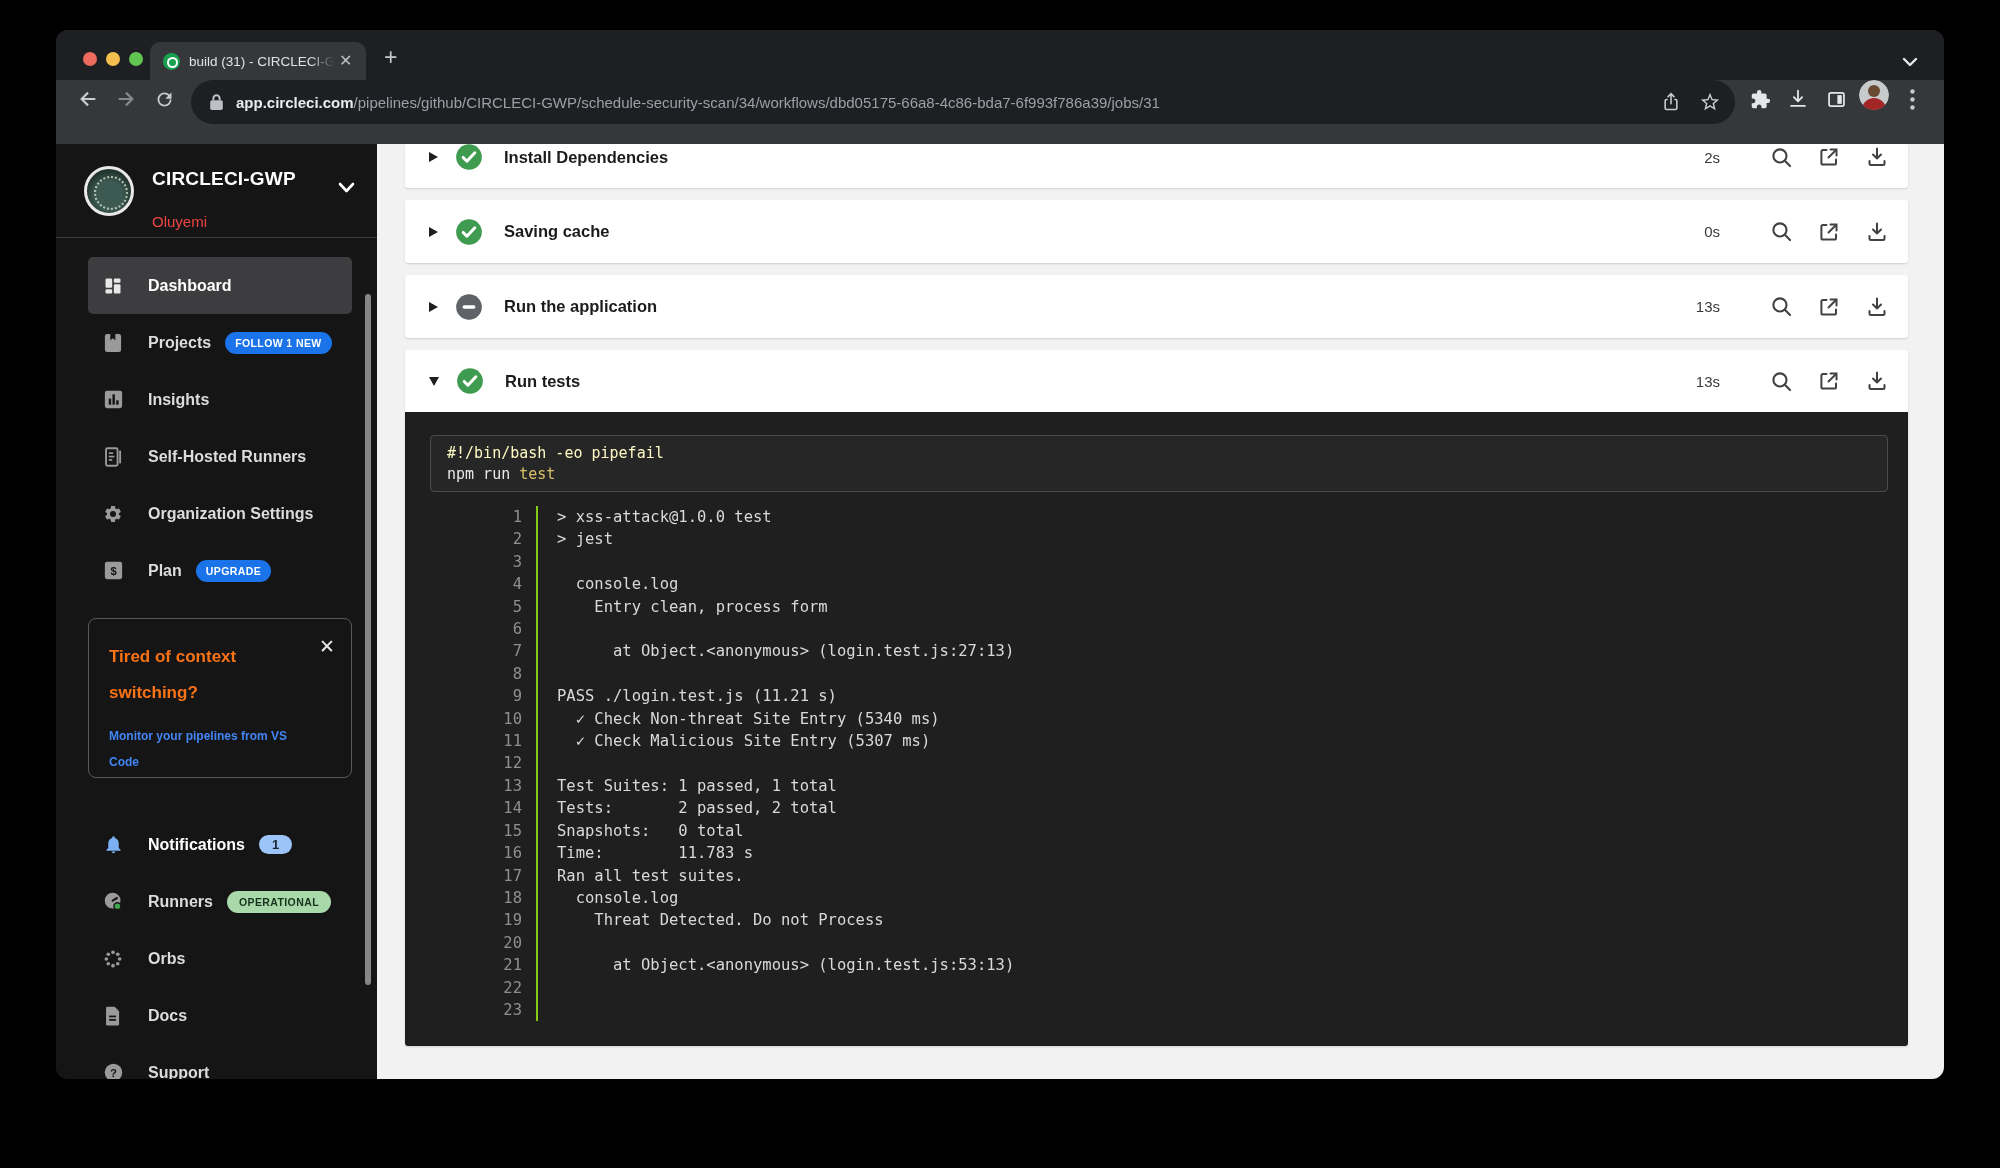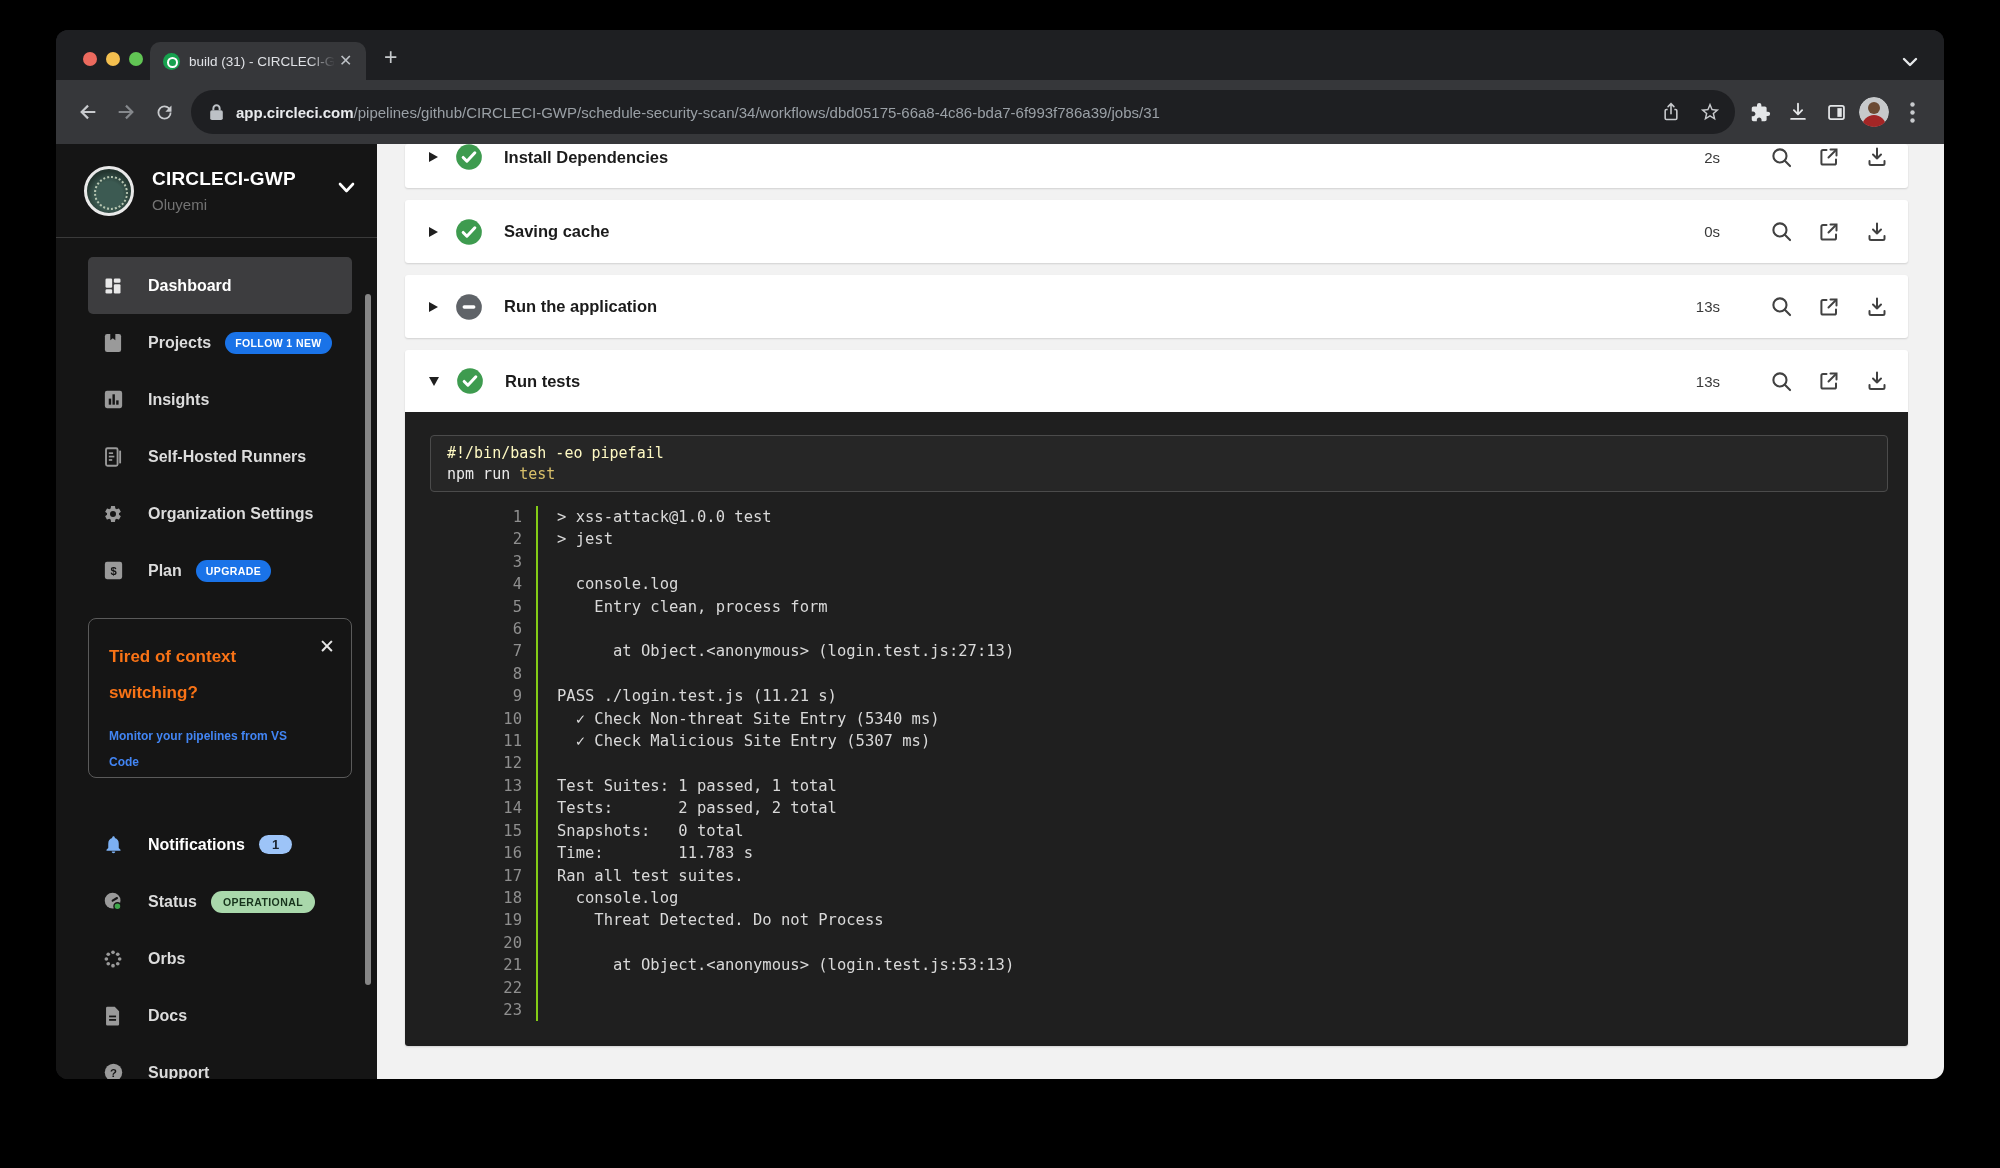--- a/index.html
+++ b/index.html
@@ -20,21 +20,21 @@
   .favicon { width:17px; height:17px; border-radius:50%; background:#17a14e; position:relative; flex:none; }
   .favicon::after { content:""; position:absolute; left:4px; top:4px; width:7px; height:7px;
                     border:2px solid #fff; border-radius:50%; }
   .tab-title { color:#dfe1e5; font-size:13.5px; margin-left:9px; width:146px; overflow:hidden;
                white-space:nowrap; -webkit-mask-image:linear-gradient(90deg,#000 82%,transparent); }
   .tab-close { color:#bdc1c6; font-size:16px; margin-left:4px; cursor:default; line-height:1; }
   .newtab { position:absolute; left:328px; top:16px; color:#c6c9cc; font-size:23px; font-weight:400; line-height:1; }
   .strip-chevron { position:absolute; right:26px; top:27px; }
 
   
-  .toolbar { height:64px; background:#36373a; display:flex; align-items:center; padding:0 13px; }
+  .toolbar { height:64px; background:#36373a; display:flex; padding:0 13px; }
   .tb-btn { width:38px; height:38px; display:flex; align-items:center; justify-content:center; flex:none; }
   .omnibox { flex:1; height:44px; margin:0 6px 0 8px; border-radius:22px; background:#1e1f22;
              display:flex; align-items:center; padding:0 14px 0 18px; min-width:0; }
   .url { font-size:15px; white-space:nowrap; overflow:hidden; flex:1; margin-left:12px; }
   .url .domain { color:#e8eaed; font-weight:700; }
   .url .path { color:#9aa0a6; }
   .omni-ic { margin-left:18px; flex:none; }
   .avatar28 { width:30px; height:30px; border-radius:50%; overflow:hidden; flex:none; margin:0 4px; }
 
   
@@ -42,21 +42,21 @@
 
   
   .sidebar { width:321px; background:#151515; position:relative; flex:none; }
   .org { position:relative; height:94px; border-bottom:1px solid #3a3a3a; }
   .org-avatar { position:absolute; left:28px; top:22px; width:50px; height:50px; border-radius:50%;
                 background:radial-gradient(circle at 50% 60%, #3c5a52 0 40%, #23352f 70%);
                 border:3px solid #e9e9e9; }
   .org-avatar::after { content:""; position:absolute; left:7px; top:7px; width:30px; height:30px;
                        border:2px dotted #b8c6b2; border-radius:50%; }
   .org-name { position:absolute; left:96px; top:24px; color:#fff; font-size:19px; font-weight:700; letter-spacing:.2px; }
-  .org-user { position:absolute; left:96px; top:52px; color:#737373; font-size:15px; }
+  .org-user { position:absolute; left:96px; top:69px; color:#ef4444; font-size:15px; }
   .org-chevron { position:absolute; right:22px; top:38px; }
 
   .nav { margin-top:19px; }
   .nav-item { height:57px; margin:0 25px 0 32px; border-radius:5px; display:flex; align-items:center;
               padding-left:14px; cursor:default; }
   .nav-item.selected { background:#3d3d3f; }
   .nav-ic { width:22px; height:22px; flex:none; display:flex; align-items:center; justify-content:center; }
   .nav-label { color:#dcdcdc; font-size:16px; font-weight:700; margin-left:24px; white-space:nowrap; }
   .nav-item.selected .nav-label { color:#fff; }
   .pill-blue { margin-left:14px; background:#1a73e8; color:#fff; font-size:10.5px; font-weight:700;
@@ -301,21 +301,21 @@
           <span class="badge-count">1</span>
         </div>
         <div class="nav-item">
           <span class="nav-ic">
             <svg width="21" height="21" viewBox="0 0 24 24">
                 <circle cx="11" cy="11" r="9" fill="#9a9a9a"></circle>
                 <path d="M11 11l5-3" stroke="#151515" stroke-width="2.4" stroke-linecap="round"></path>
                 <circle cx="16.5" cy="17.5" r="4" fill="#3fa64b" stroke="#151515" stroke-width="1.6"></circle>
               </svg>
           </span>
-          <span class="nav-label">Status</span>
+          <span class="nav-label">Runners</span>
           <span class="pill-green">OPERATIONAL</span>
         </div>
         <div class="nav-item">
           <span class="nav-ic">
             <svg width="20" height="20" viewBox="0 0 24 24" fill="#9a9a9a">
                 <circle cx="12" cy="4" r="2.2"></circle>
                 <circle cx="17.7" cy="6.3" r="2.2"></circle>
                 <circle cx="20" cy="12" r="2.2"></circle>
                 <circle cx="17.7" cy="17.7" r="2.2"></circle>
                 <circle cx="12" cy="20" r="2.2"></circle>

